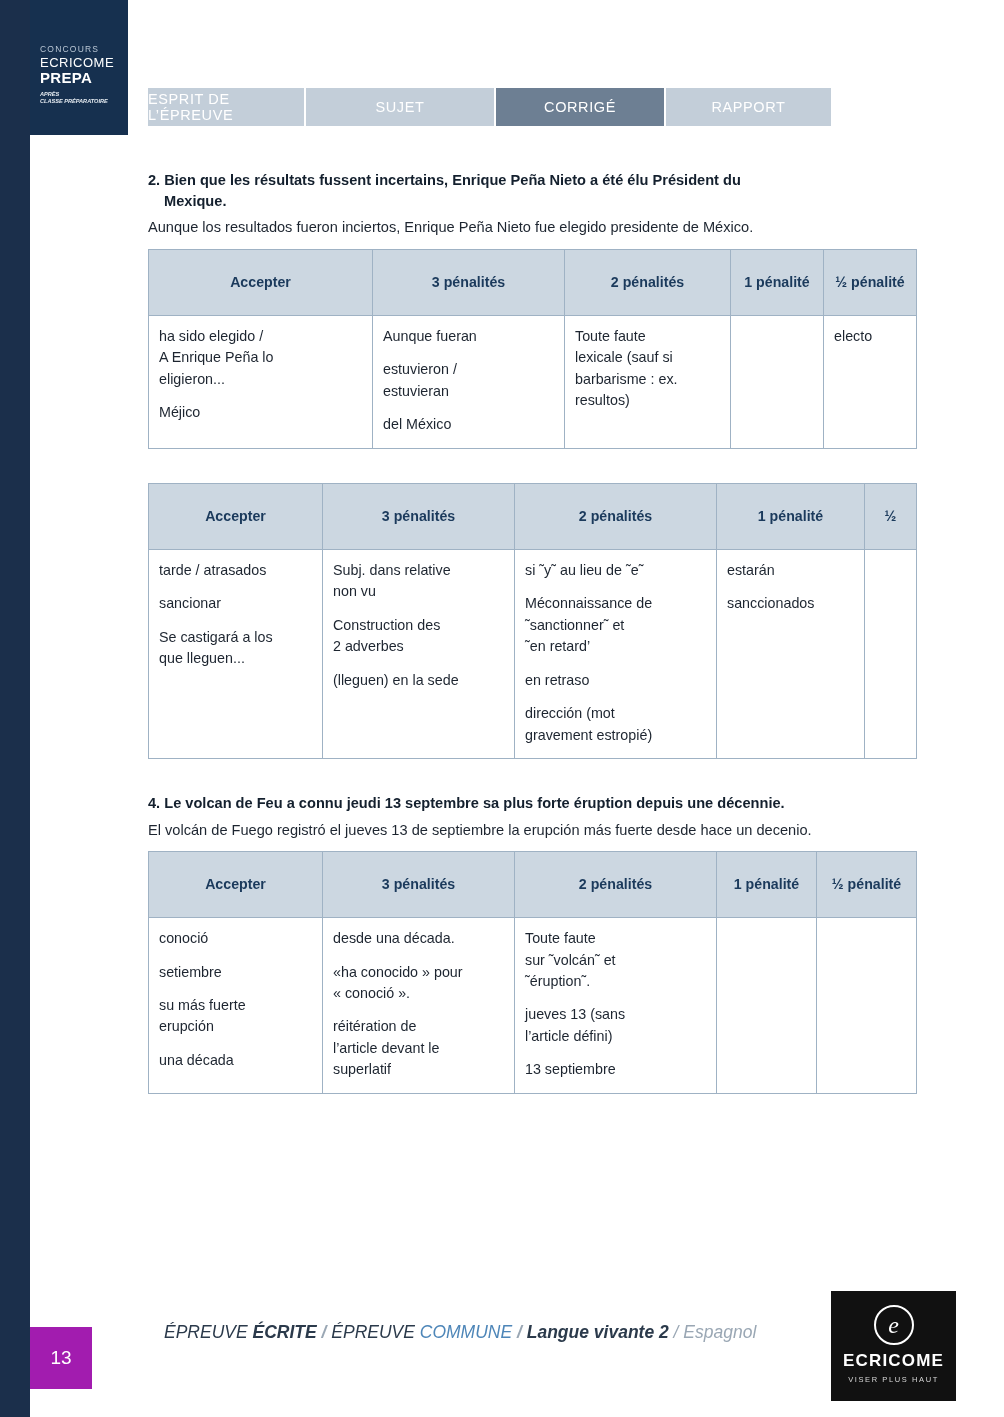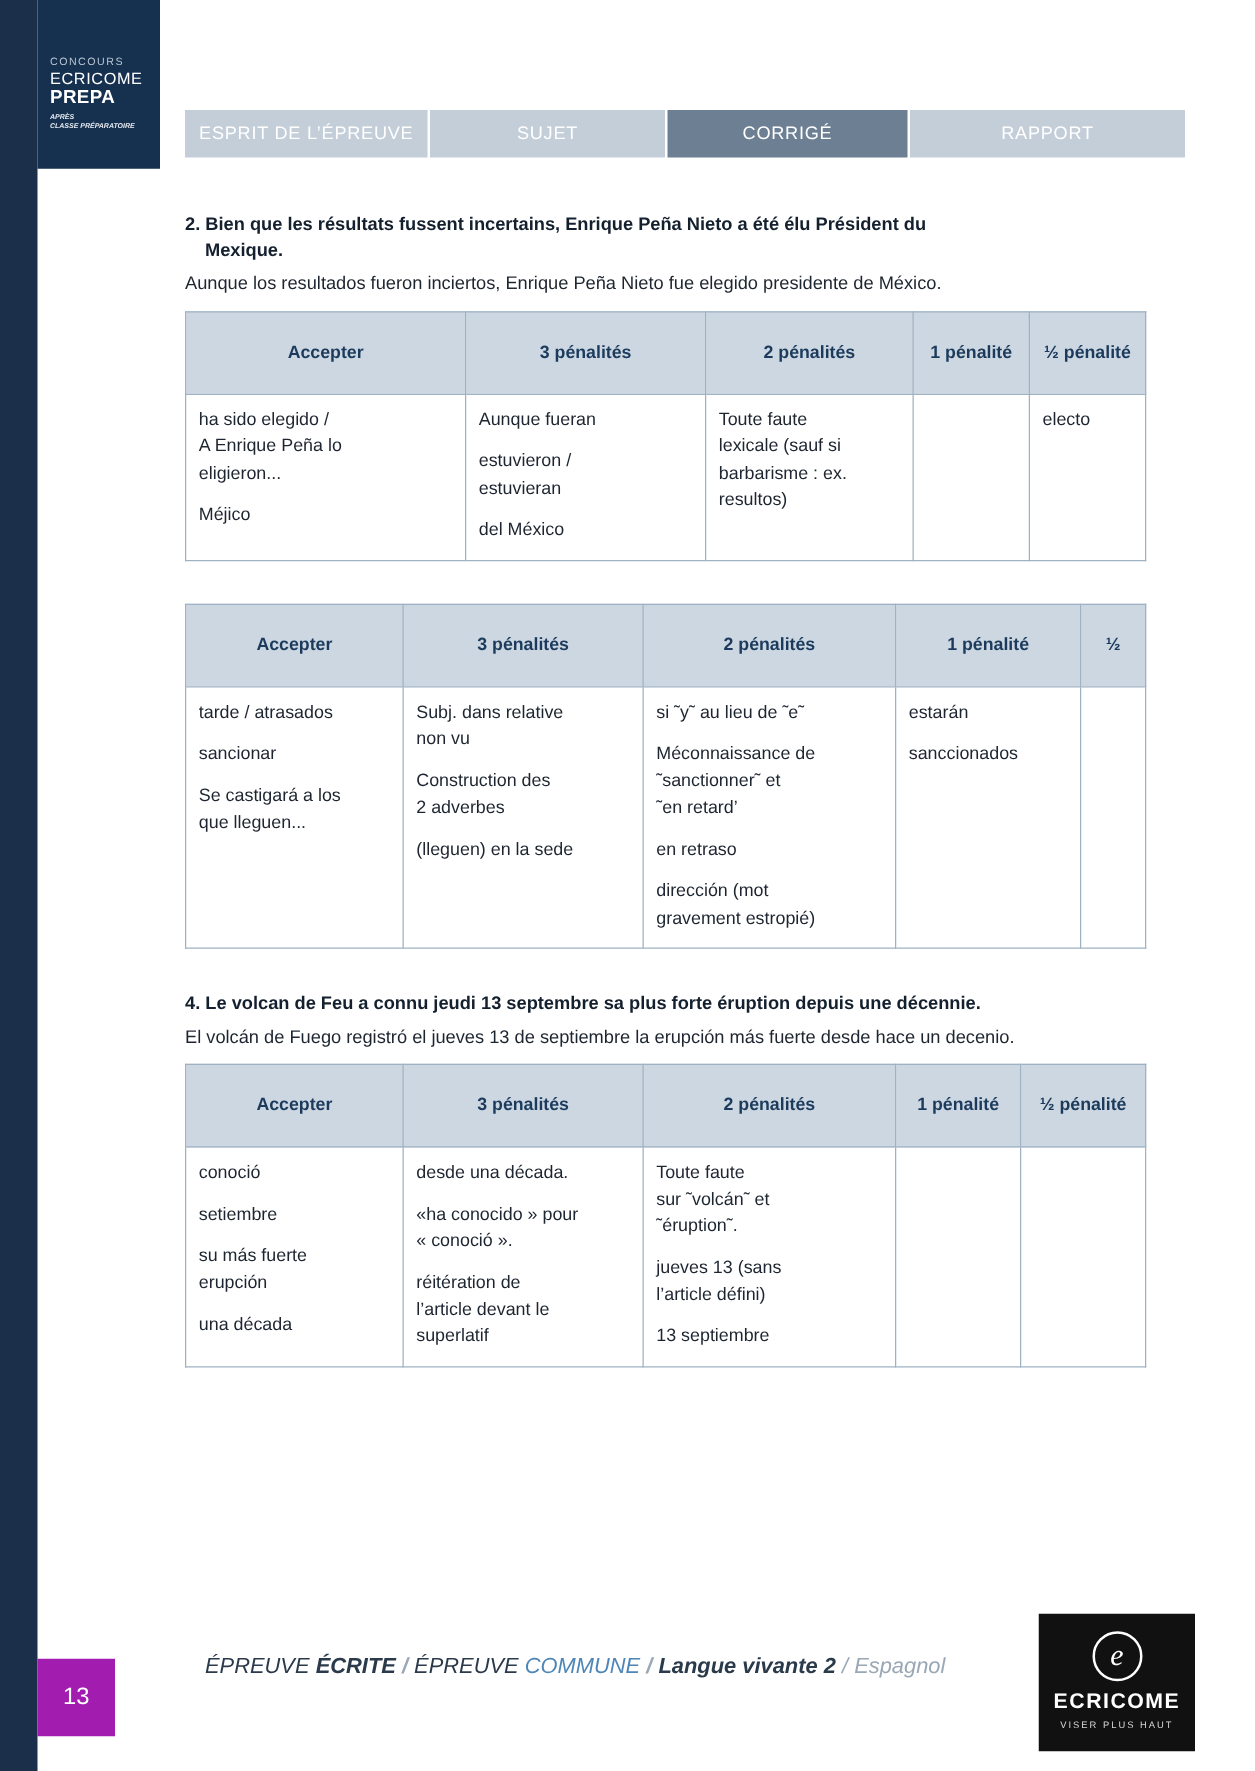--- a/index.html
+++ b/index.html
@@ -48,24 +48,24 @@
     height: 38px;
     display: flex;
     align-items: center;
     justify-content: center;
     font-size: 14.5px;
     letter-spacing: 0.6px;
     color: #ffffff;
     background: #c3ced9;
     margin-right: 2px;
   }
-  .tab.w1 { width: 194px; }
+  .tab.w1 { width: 156px; }
   .tab.w2 { width: 188px; }
-  .tab.w3 { width: 192px; }
-  .tab.w4 { width: 220px; margin-right: 0; text-align: right; }
+  .tab.w3 { width: 168px; }
+  .tab.w4 { width: 165px; margin-right: 0; text-align: right; }
   .tab.active { background: #6d7f93; }
 
   
   .content {
     position: absolute;
     left: 148px; top: 170px;
     width: 768px;
   }
 
   .q-title {

